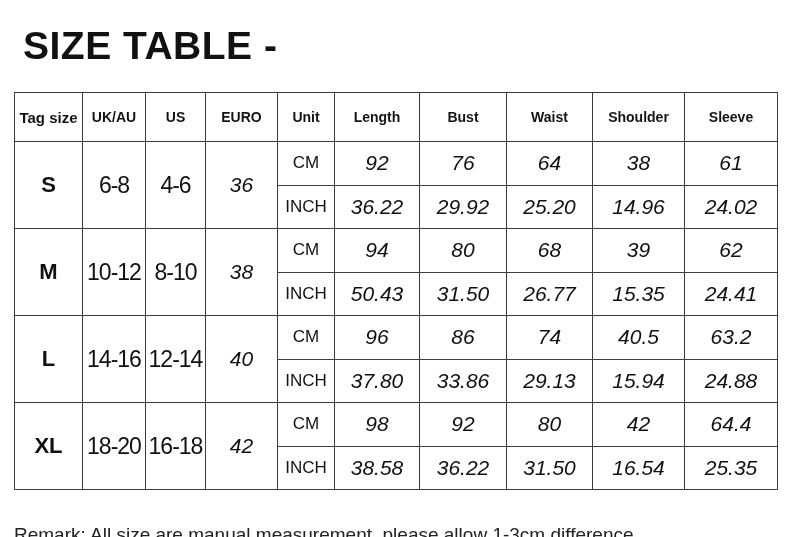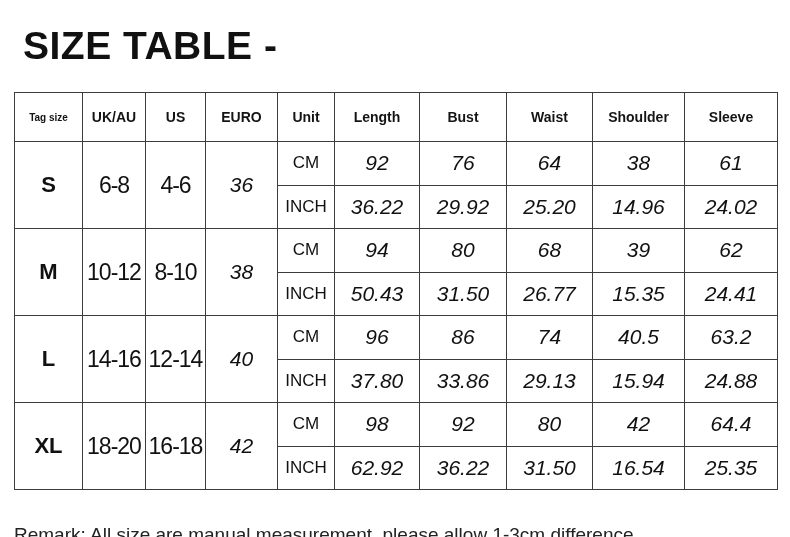--- a/index.html
+++ b/index.html
@@ -33,21 +33,21 @@
     padding: 0;
     background: #ffffff;
   }
   tr.header-row { height: 49px; }
   tr.data-row { height: 43.5px; }
   th.col-header {
     font-size: 14px;
     font-weight: 700;
     color: #141414;
   }
-  th.col-header.small { font-size: 10px; }
+  th.col-header.small { font-size: 15px; }
   td.tag-cell {
     font-size: 22px;
     font-weight: 700;
   }
   td.range-cell {
     font-size: 23px;
     font-weight: 400;
     letter-spacing: -1px;
   }
   td.unit-cell {
@@ -174,21 +174,21 @@
         <td rowspan="2" class="value-cell">42</td>
         <td class="unit-cell">CM</td>
         <td class="value-cell">98</td>
         <td class="value-cell">92</td>
         <td class="value-cell">80</td>
         <td class="value-cell">42</td>
         <td class="value-cell">64.4</td>
       </tr>
       <tr class="data-row">
         <td class="unit-cell">INCH</td>
-        <td class="value-cell">62.92</td>
+        <td class="value-cell">38.58</td>
         <td class="value-cell">36.22</td>
         <td class="value-cell">31.50</td>
         <td class="value-cell">16.54</td>
         <td class="value-cell">25.35</td>
       </tr>
     </tbody>
   </table>
 
   <p class="remark">Remark: All size are manual measurement ,please allow 1-3cm difference.</p>
 

